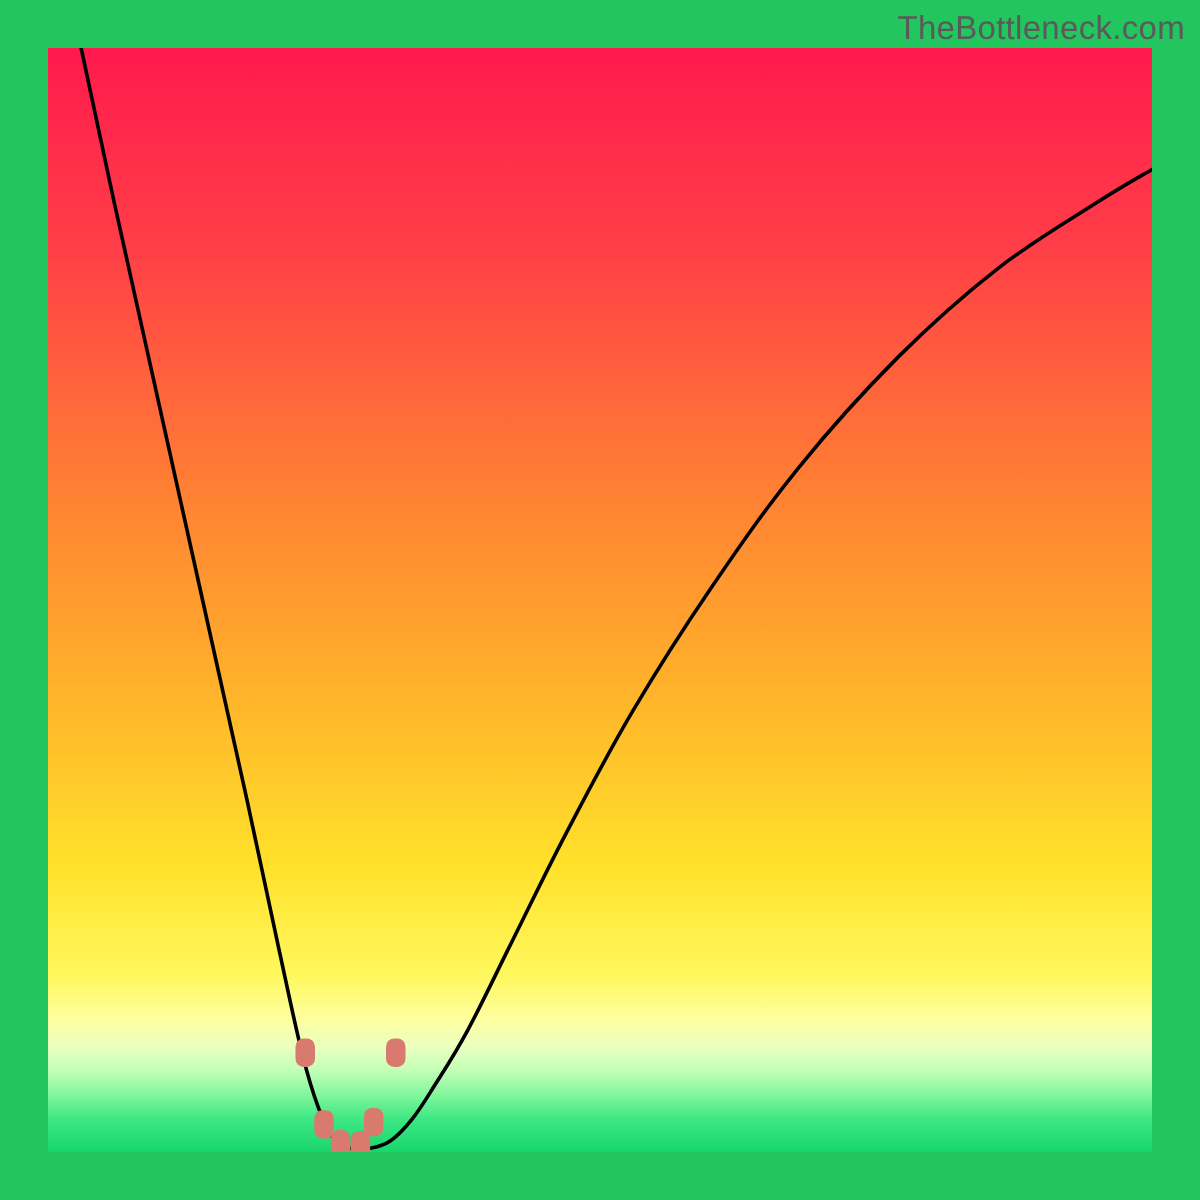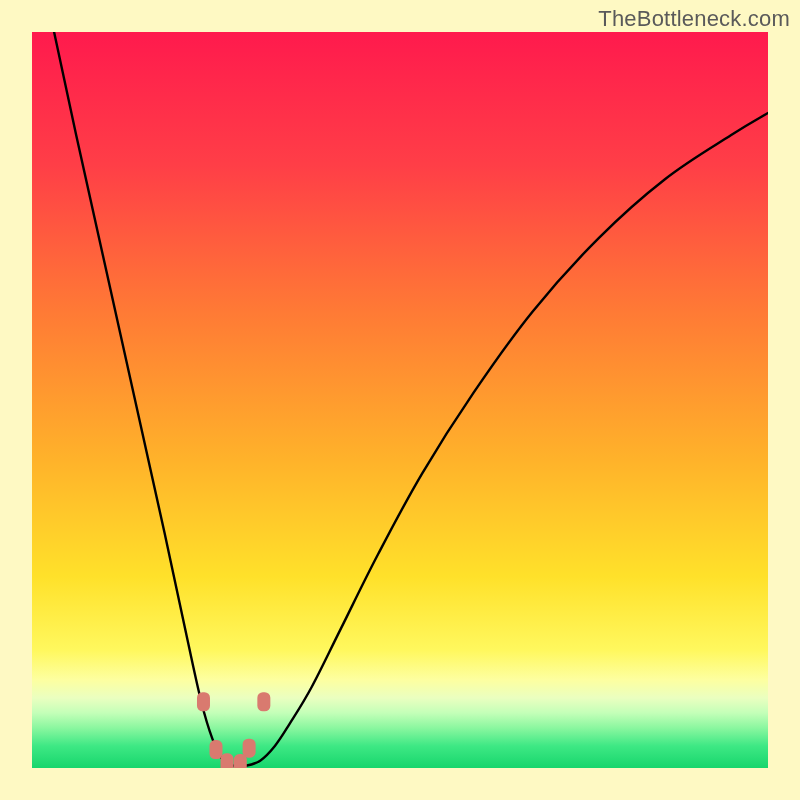--- a/index.html
+++ b/index.html
@@ -8,21 +8,21 @@
     width: 800px;
     height: 800px;
     background: #000;
     overflow: hidden;
     font-family: Arial, Helvetica, sans-serif;
   }
   .frame {
     position: relative;
     width: 800px;
     height: 800px;
-    background: #fef9c3;
+    background: #22c55e;
   }
   .plot-area {
     position: absolute;
     left: 32px;
     top: 32px;
     width: 736px;
     height: 736px;
     overflow: hidden;
   }
   .gradient {

